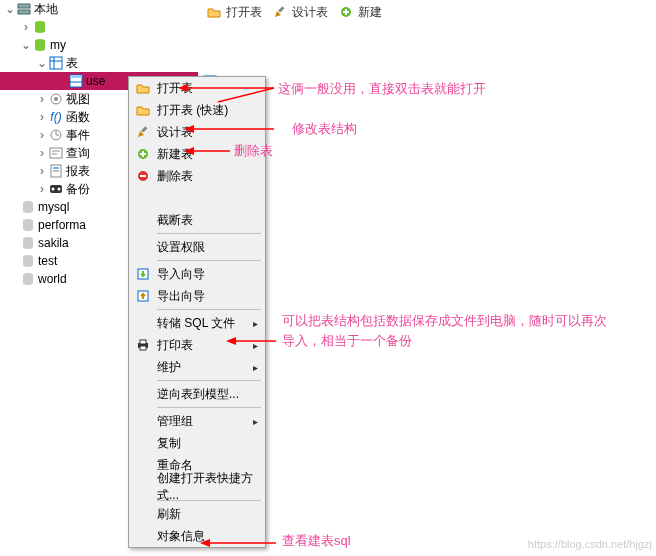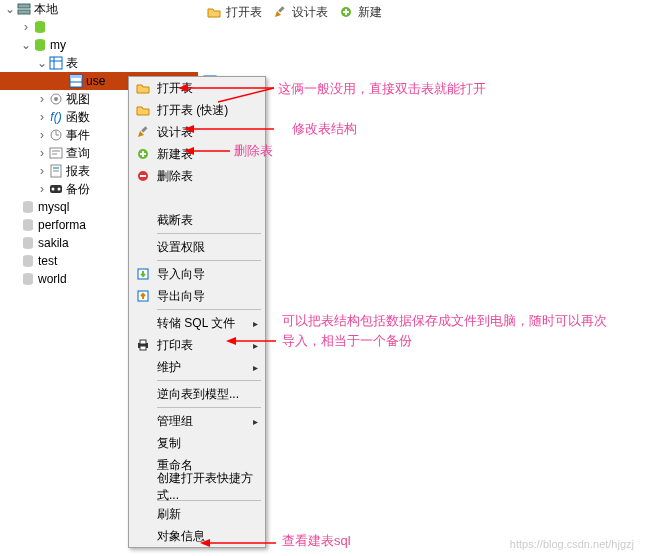--- a/index.html
+++ b/index.html
@@ -1,40 +1,40 @@
 <!DOCTYPE html>
 <html><head>
 <meta charset="utf-8">
 <style>
 * { margin: 0; padding: 0; box-sizing: border-box; font-family: "Microsoft YaHei", sans-serif; font-size: 12px; }
 body { width: 656px; height: 556px; background: #fff; position: relative; overflow: hidden; }
 .tree { position: absolute; left: 0; top: 0; width: 198px; background: #fff; }
 .tree-row { display: flex; align-items: center; height: 18px; padding-left: 4px; white-space: nowrap; }
-.tree-row.sel { background: #c2410c; }
+.tree-row.sel { background: #be185d; }
 .tog { width: 12px; text-align: center; color: #666; cursor: pointer; }
 .ic { width: 16px; height: 16px; display: inline-flex; align-items: center; justify-content: center; margin-right: 2px; }
 .ind { display: inline-block; }
 .ind1 { width: 16px; } .ind2 { width: 32px; } .ind4 { width: 64px; }
 .db-green { width: 12px; height: 14px; }
 .db-gray { width: 12px; height: 14px; }
 .toolbar { position: absolute; left: 198px; top: 0; height: 24px; display: flex; align-items: center; gap: 2px; padding-left: 4px; }
 .tb-btn { display: flex; align-items: center; gap: 2px; padding: 2px 4px; color: #333; }
 .content { position: absolute; left: 198px; top: 28px; }
 .content-item { display: flex; align-items: center; gap: 2px; padding: 2px 4px; margin-top: 44px; }
 .menu { position: absolute; left: 128px; top: 76px; width: 138px; background: #f0f0f0; border: 1px solid #a0a0a0; box-shadow: 2px 2px 4px rgba(0,0,0,0.3); }
 .menu-item { display: flex; align-items: center; height: 22px; padding-left: 4px; }
 .menu-ic { width: 20px; height: 16px; display: inline-flex; align-items: center; justify-content: center; }
 .menu-txt { flex: 1; padding-left: 4px; }
 .menu-arr { width: 12px; color: #333; font-size: 10px; }
 .menu-sep { height: 1px; background: #c0c0c0; margin: 2px 4px 2px 28px; }
 .annot { position: absolute; color: #ec4899; font-size: 13px; pointer-events: none; }
 .arrow { position: absolute; pointer-events: none; }
 .arrow-line { stroke: #f00; stroke-width: 1.5; fill: none; }
 .arrow-head { fill: #f00; }
-.watermark { position: absolute; right: 22px; bottom: 6px; color: #ccc; font-size: 11px; }
+.watermark { position: absolute; right: 4px; bottom: 6px; color: #ccc; font-size: 11px; }
 </style>
 </head>
 <body>
 
 <div class="tree">
   <div class="tree-row">
     <span class="tog">⌄</span>
     <span class="ic">
         <svg width="14" height="14">
           <rect x="1" y="2" width="12" height="4" fill="#8aa" stroke="#466"></rect>

